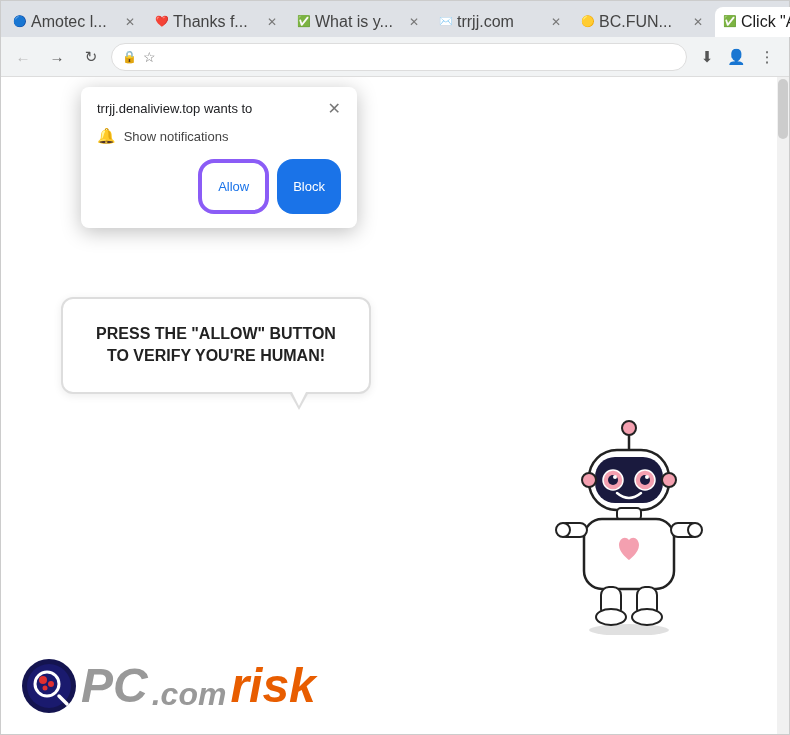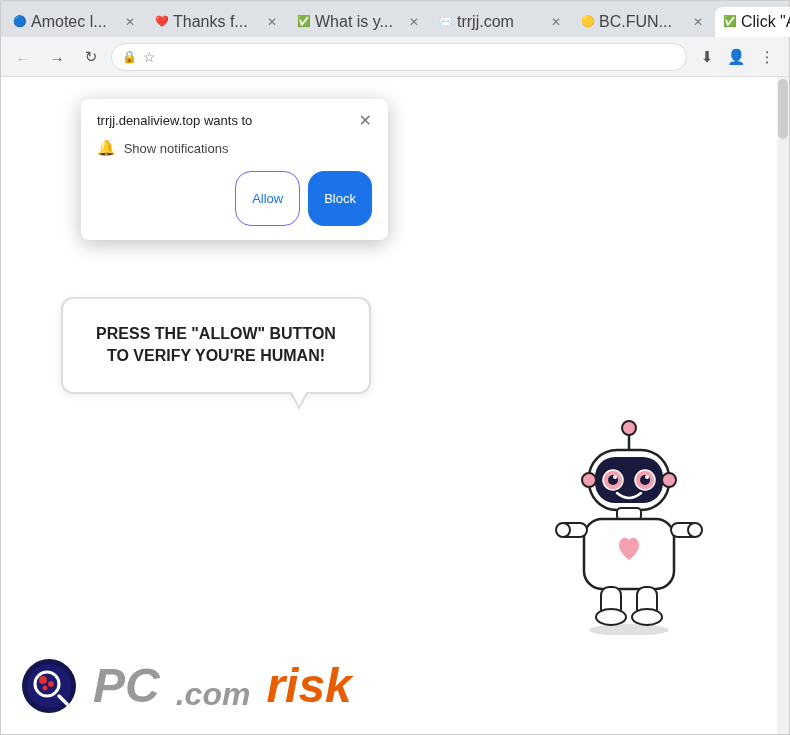--- a/index.html
+++ b/index.html
@@ -137,23 +137,23 @@
     .page-content {
       flex: 1;
       background: #fff;
       position: relative;
       overflow: hidden;
     }
 
     
     .notification-popup {
       position: absolute;
-      top: 22px;
+      top: 10px;
       left: 80px;
-      width: 307px;
+      width: 276px;
       background: #fff;
       border-radius: 8px;
       box-shadow: 0 4px 20px rgba(0,0,0,0.25);
       padding: 14px 16px 14px 16px;
       z-index: 100;
     }
     .popup-header {
       display: flex;
       justify-content: space-between;
       align-items: flex-start;
@@ -188,21 +188,21 @@
       color: #444;
     }
     .popup-buttons {
       display: flex;
       justify-content: flex-end;
       gap: 8px;
     }
     .btn-allow {
       padding: 6px 16px;
       border-radius: 16px;
-      border: 1px solid #8b5cf6;
+      border: 4px solid #8b5cf6;
       background: #fff;
       font-size: 13px;
       color: #1a73e8;
       cursor: pointer;
       font-weight: 500;
     }
     .btn-block {
       padding: 20px 16px;
       border-radius: 16px;
       border: none;
@@ -265,21 +265,21 @@
       width: 160px;
     }
 
     
     .pcrisk-logo {
       position: absolute;
       bottom: 20px;
       left: 20px;
       display: flex;
       align-items: center;
-      gap: 16px;
+      gap: 4px;
     }
 
     
     .scrollbar-track {
       position: absolute;
       right: 0;
       top: 0;
       width: 12px;
       height: 100%;
       background: #f1f1f1;

